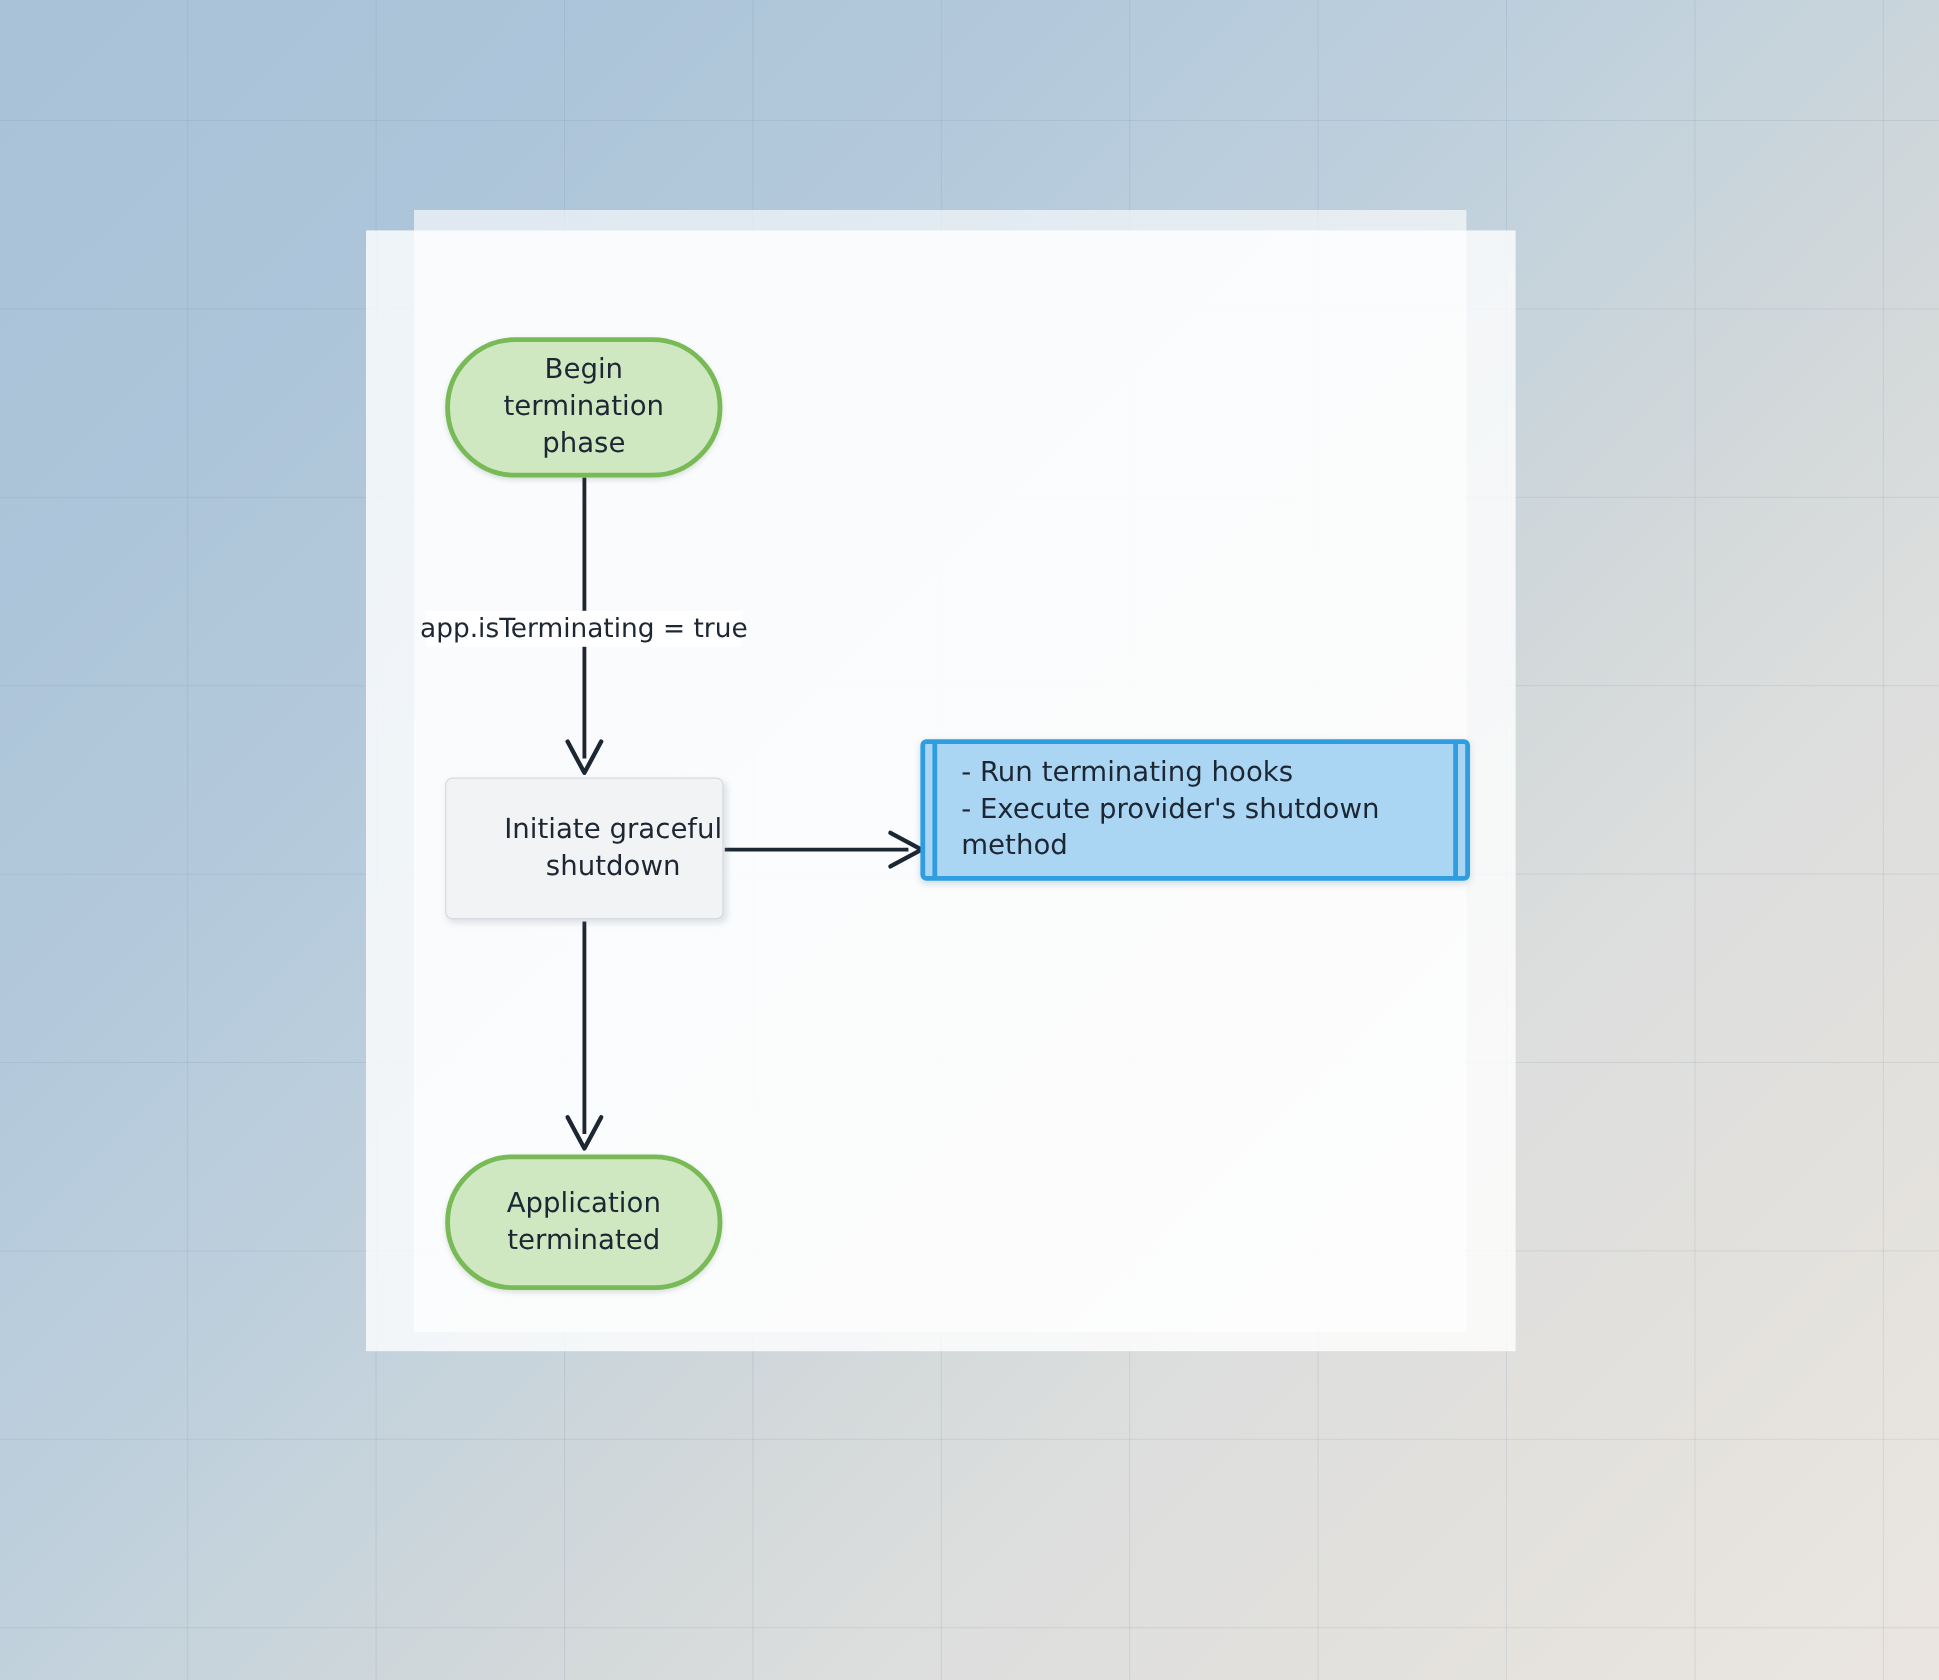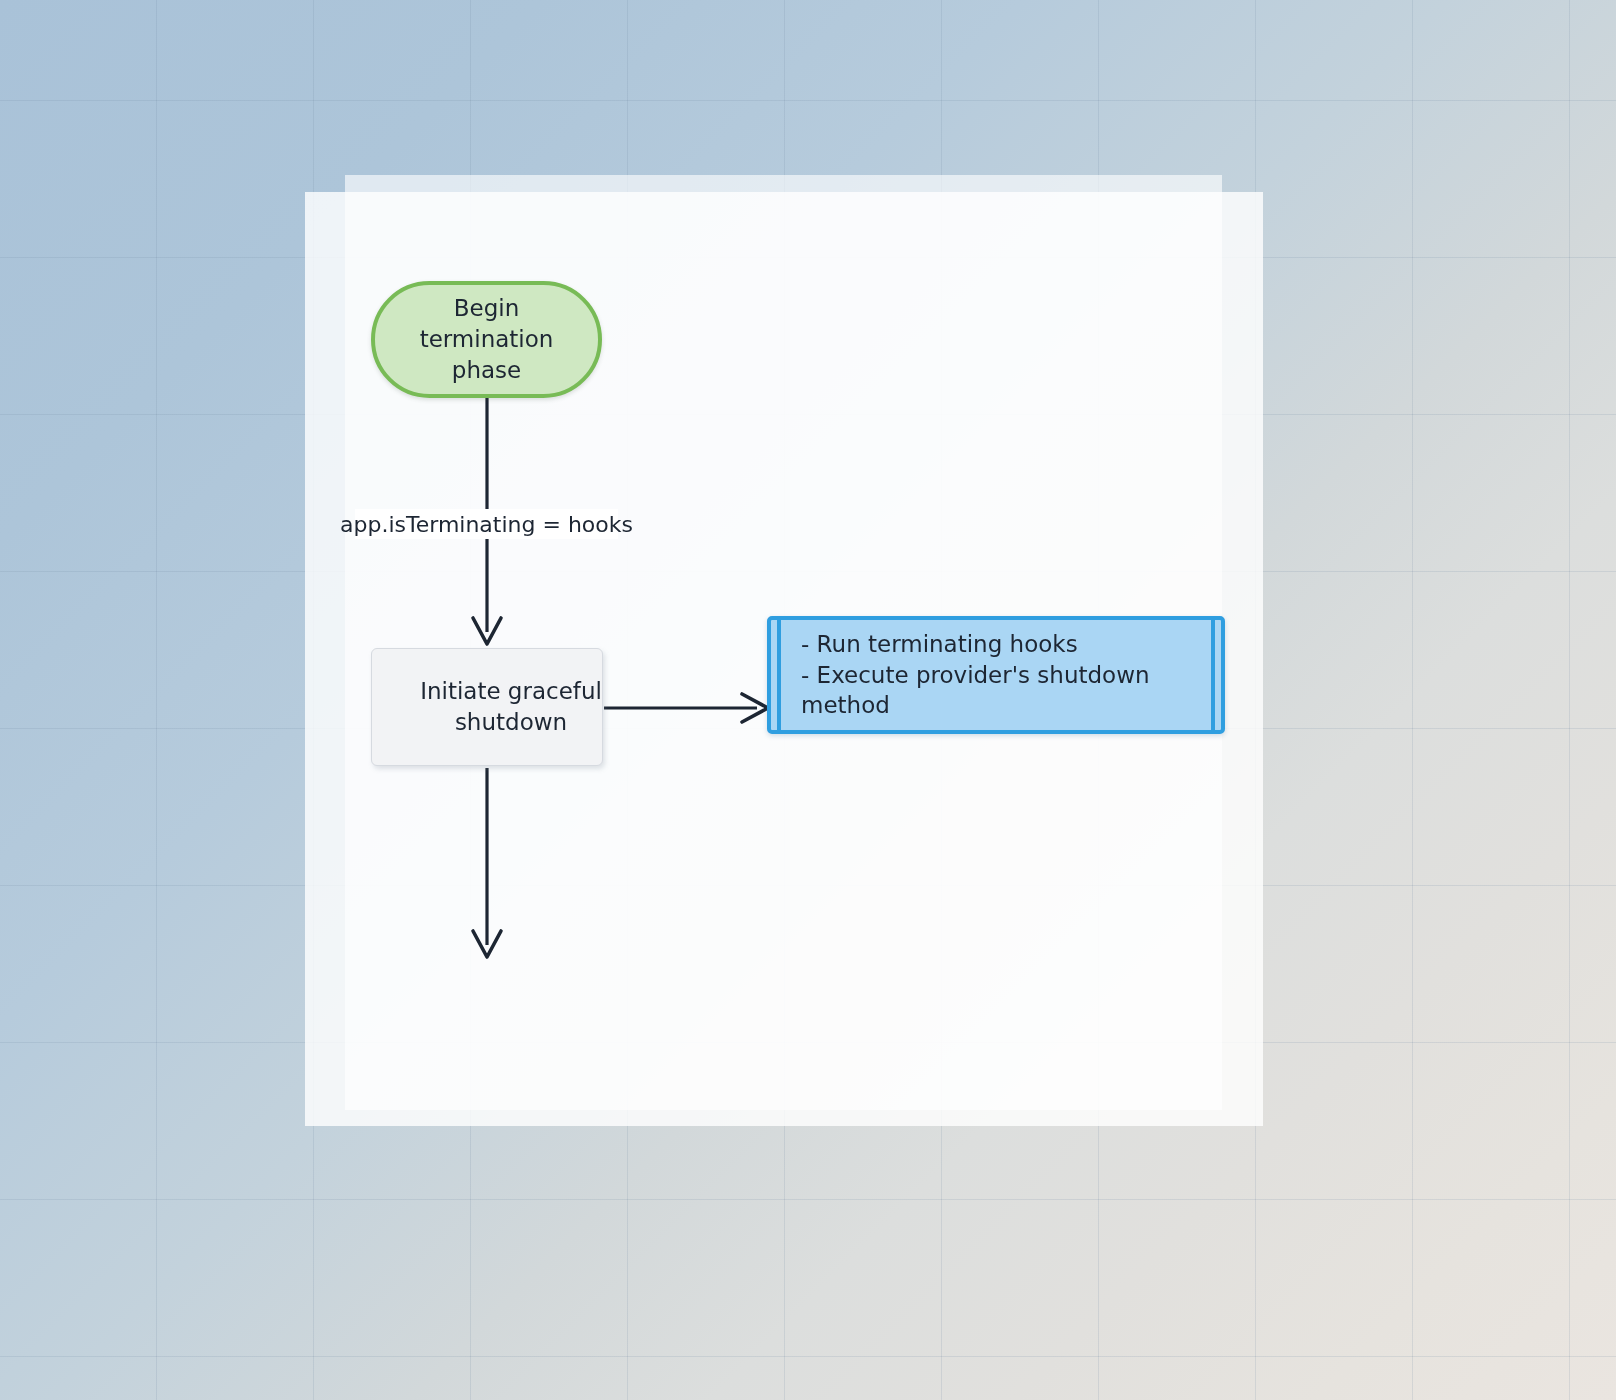--- a/index.html
+++ b/index.html
@@ -177,17 +177,19 @@
     <div class="node process" style="left:371px; top:648px; width:232px; height:118px;padding-left:48px;">Initiate graceful
 shutdown</div>
 
     <div class="node subroutine" style="left:767px; top:616px; width:458px; height:118px;">
       <span class="sub-bar left"></span>
       <span class="sub-bar right"></span>
       <span class="sub-text">- Run terminating hooks
 - Execute provider's shutdown method</span>
     </div>
 
+    <div class="node terminator" style="left:371px; top:962px; width:231px; height:113px;">Application
+terminated</div>
 
-    <div class="edge-label" style="left:355px; top:509px; width:263px; height:30px;">app.isTerminating = hooks</div>
+    <div class="edge-label" style="left:355px; top:509px; width:263px; height:30px;">app.isTerminating = true</div>
 
   </div>
 </div>
 
 </body></html>

